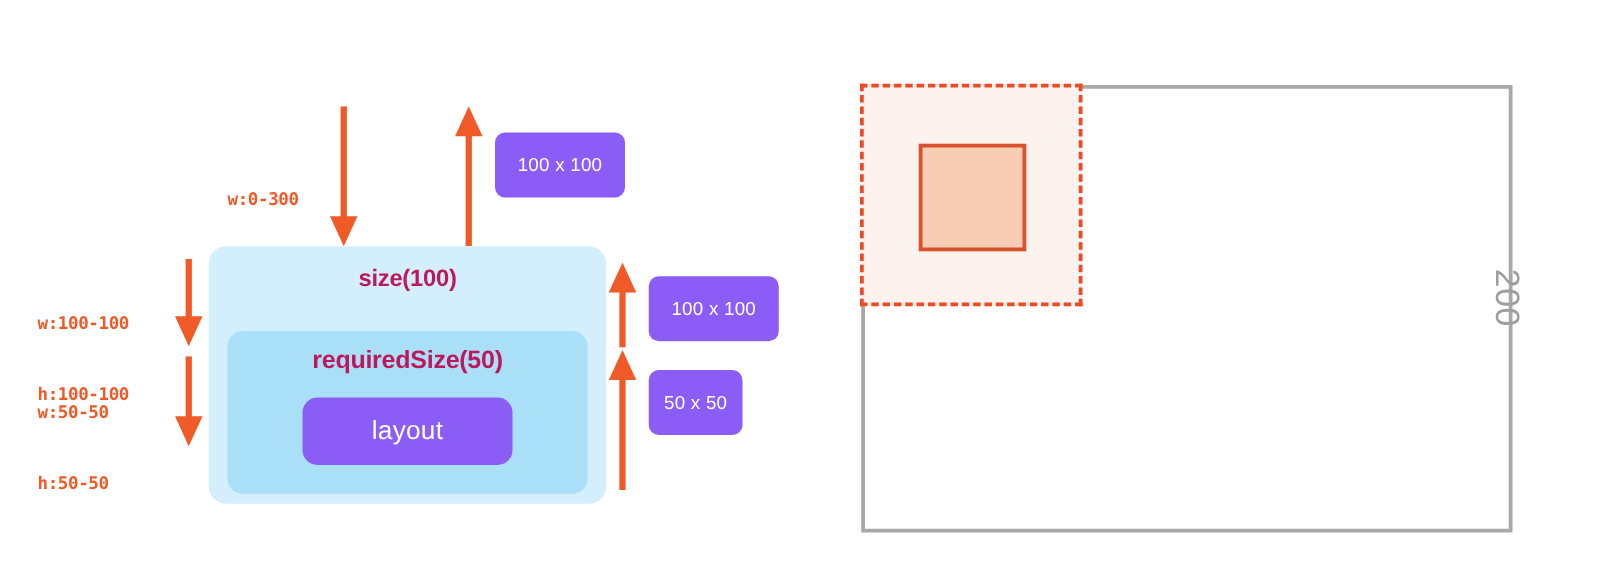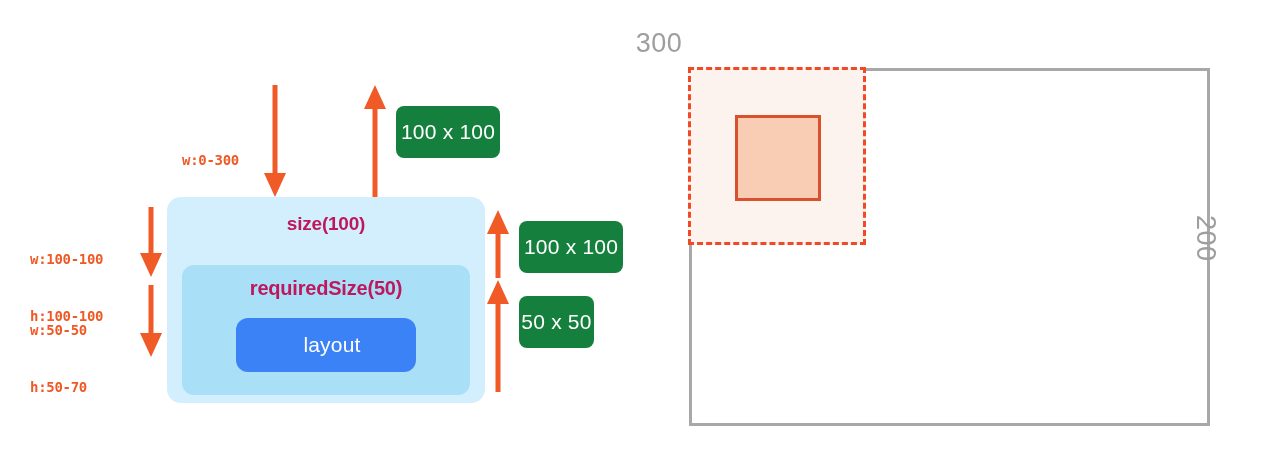--- a/index.html
+++ b/index.html
@@ -64,46 +64,45 @@
   .outer-title { top: 16px; }
   .inner-title { top: 12px; font-size: 20px; }
 
   .layout-btn {
     position: absolute;
     left: 50%;
     transform: translateX(-50%);
     top: 53px;
     width: 168px;
     height: 54px;
-    background: #3b82f6;
+    background: #8b5cf6;
     border-radius: 12px;
     color: #ffffff;
     font-size: 21px;
     font-weight: normal;
     display: flex;
     align-items: center;
     justify-content: center;
     border: none;
     letter-spacing: 0.2px;
-    padding-left: 12px;
   }
 
   
   .arrow {
     position: absolute;
   }
   .arrow svg { display: block; }
 
   
   .badge {
     position: absolute;
-    background: #15803d;
+    background: #8b5cf6;
     color: #ffffff;
     border-radius: 8px;
-    font-size: 21px;
+    font-size: 15px;
     font-weight: normal;
     display: flex;
     align-items: center;
     justify-content: center;
     white-space: nowrap;
     letter-spacing: 0.2px;
   }
 
   
   .viewport-rect {
@@ -183,21 +182,21 @@
 
   <div class="badge" style="left:396px; top:106px; width:104px; height:52px;">100 x 100</div>
 
   <div class="constraint-label" style="left:30px; top:212px;">
     <div>w:100-100</div>
     <div>h:100-100</div>
   </div>
 
   <div class="constraint-label" style="left:30px; top:283px;">
     <div>w:50-50</div>
-    <div>h:50-70</div>
+    <div>h:50-50</div>
   </div>
 
   <div class="arrow" style="left:139px; top:207px;">
     <svg width="24" height="70" viewBox="0 0 24 70" aria-hidden="true">
       <line x1="12" y1="0" x2="12" y2="50" stroke="#ef5a27" stroke-width="5"></line>
       <polygon points="12,70 1,46 23,46" fill="#ef5a27"></polygon>
     </svg>
   </div>
 
   <div class="arrow" style="left:139px; top:285px;">
@@ -231,18 +230,15 @@
   </div>
 
   <div class="badge" style="left:519px; top:221px; width:104px; height:52px;">100 x 100</div>
 
   <div class="badge" style="left:519px; top:296px; width:75px; height:52px;">50 x 50</div>
 
   <div class="viewport-rect"></div>
   <div class="dashed-rect"></div>
   <div class="filled-rect"></div>
 
-  <div class="dim-label dim-top">
-    <span>300</span>
-  </div>
   <div class="dim-label dim-right">200</div>
 
 </div>
 
 </body></html>

